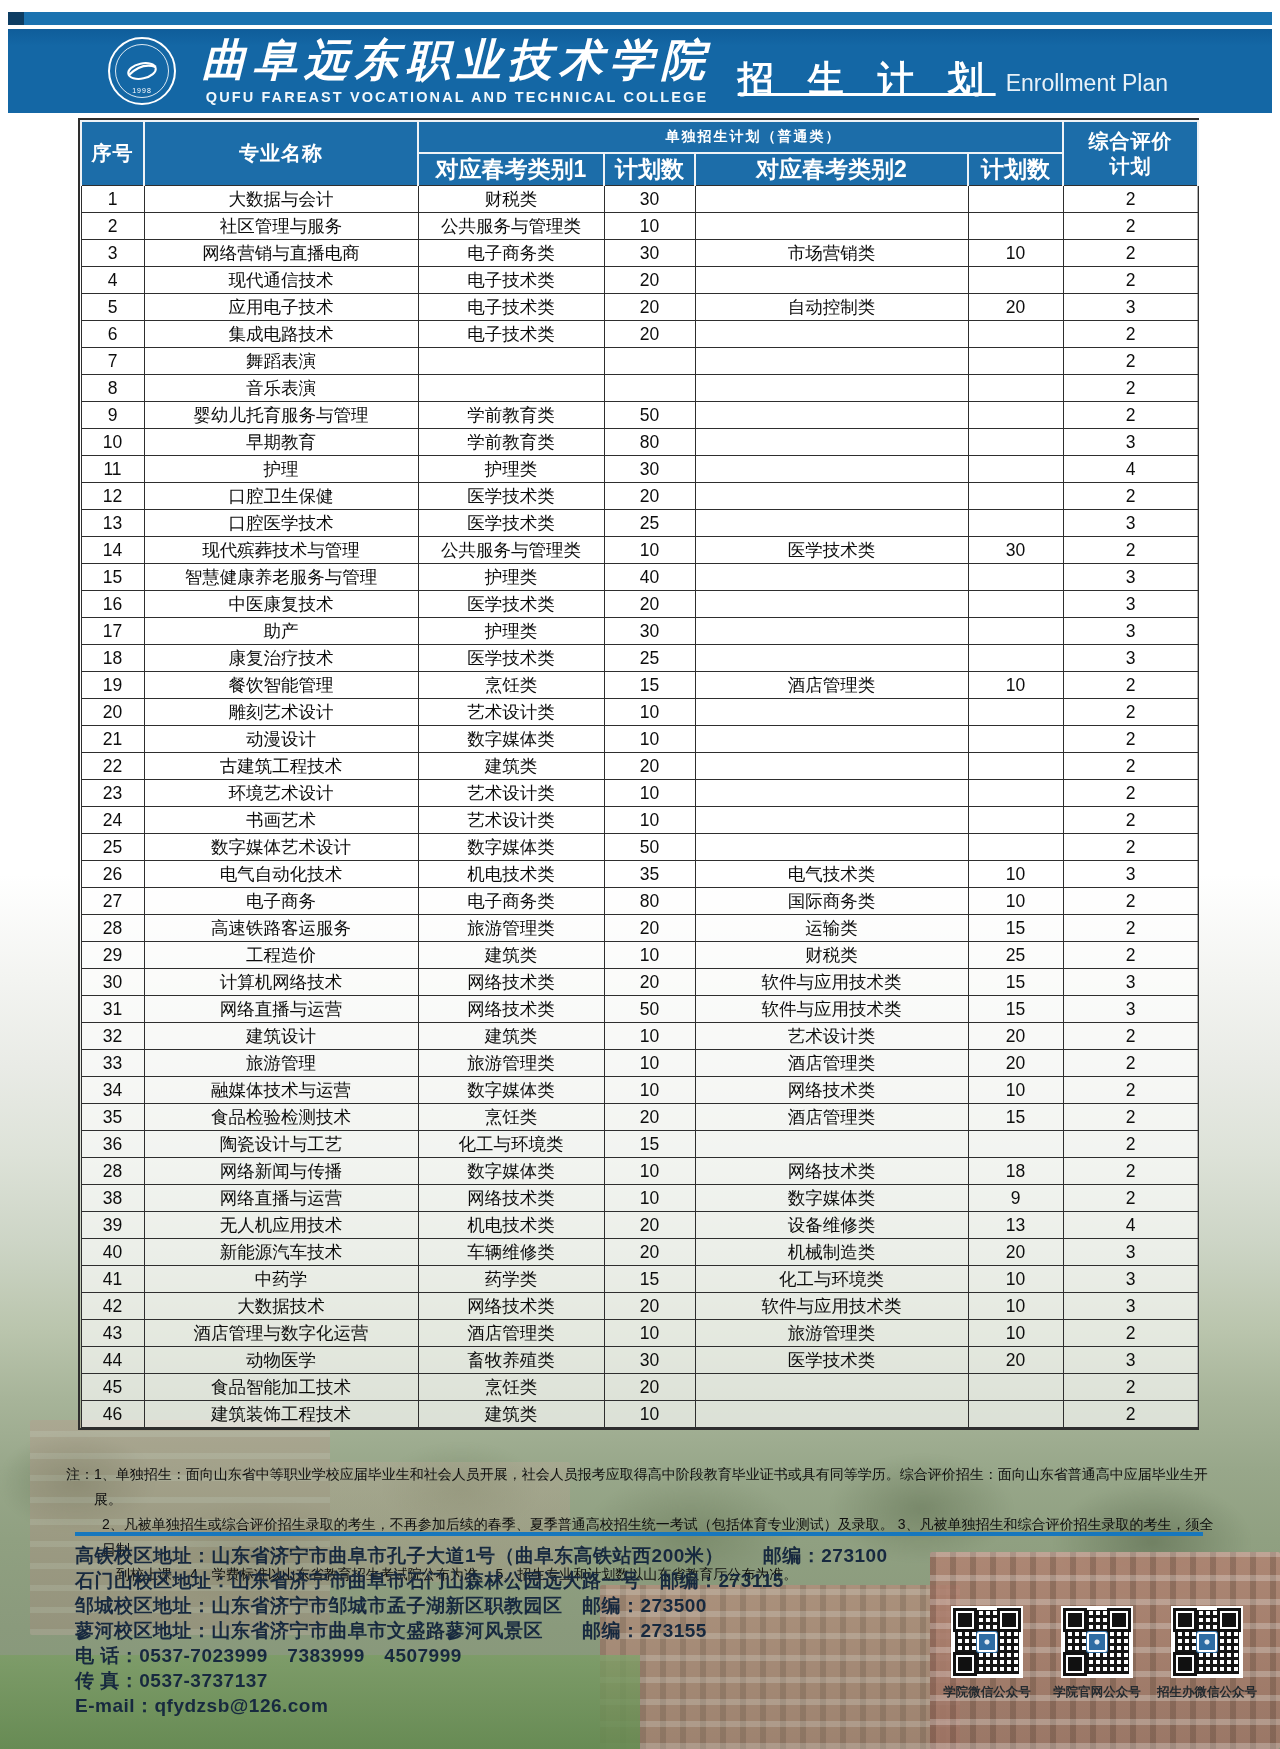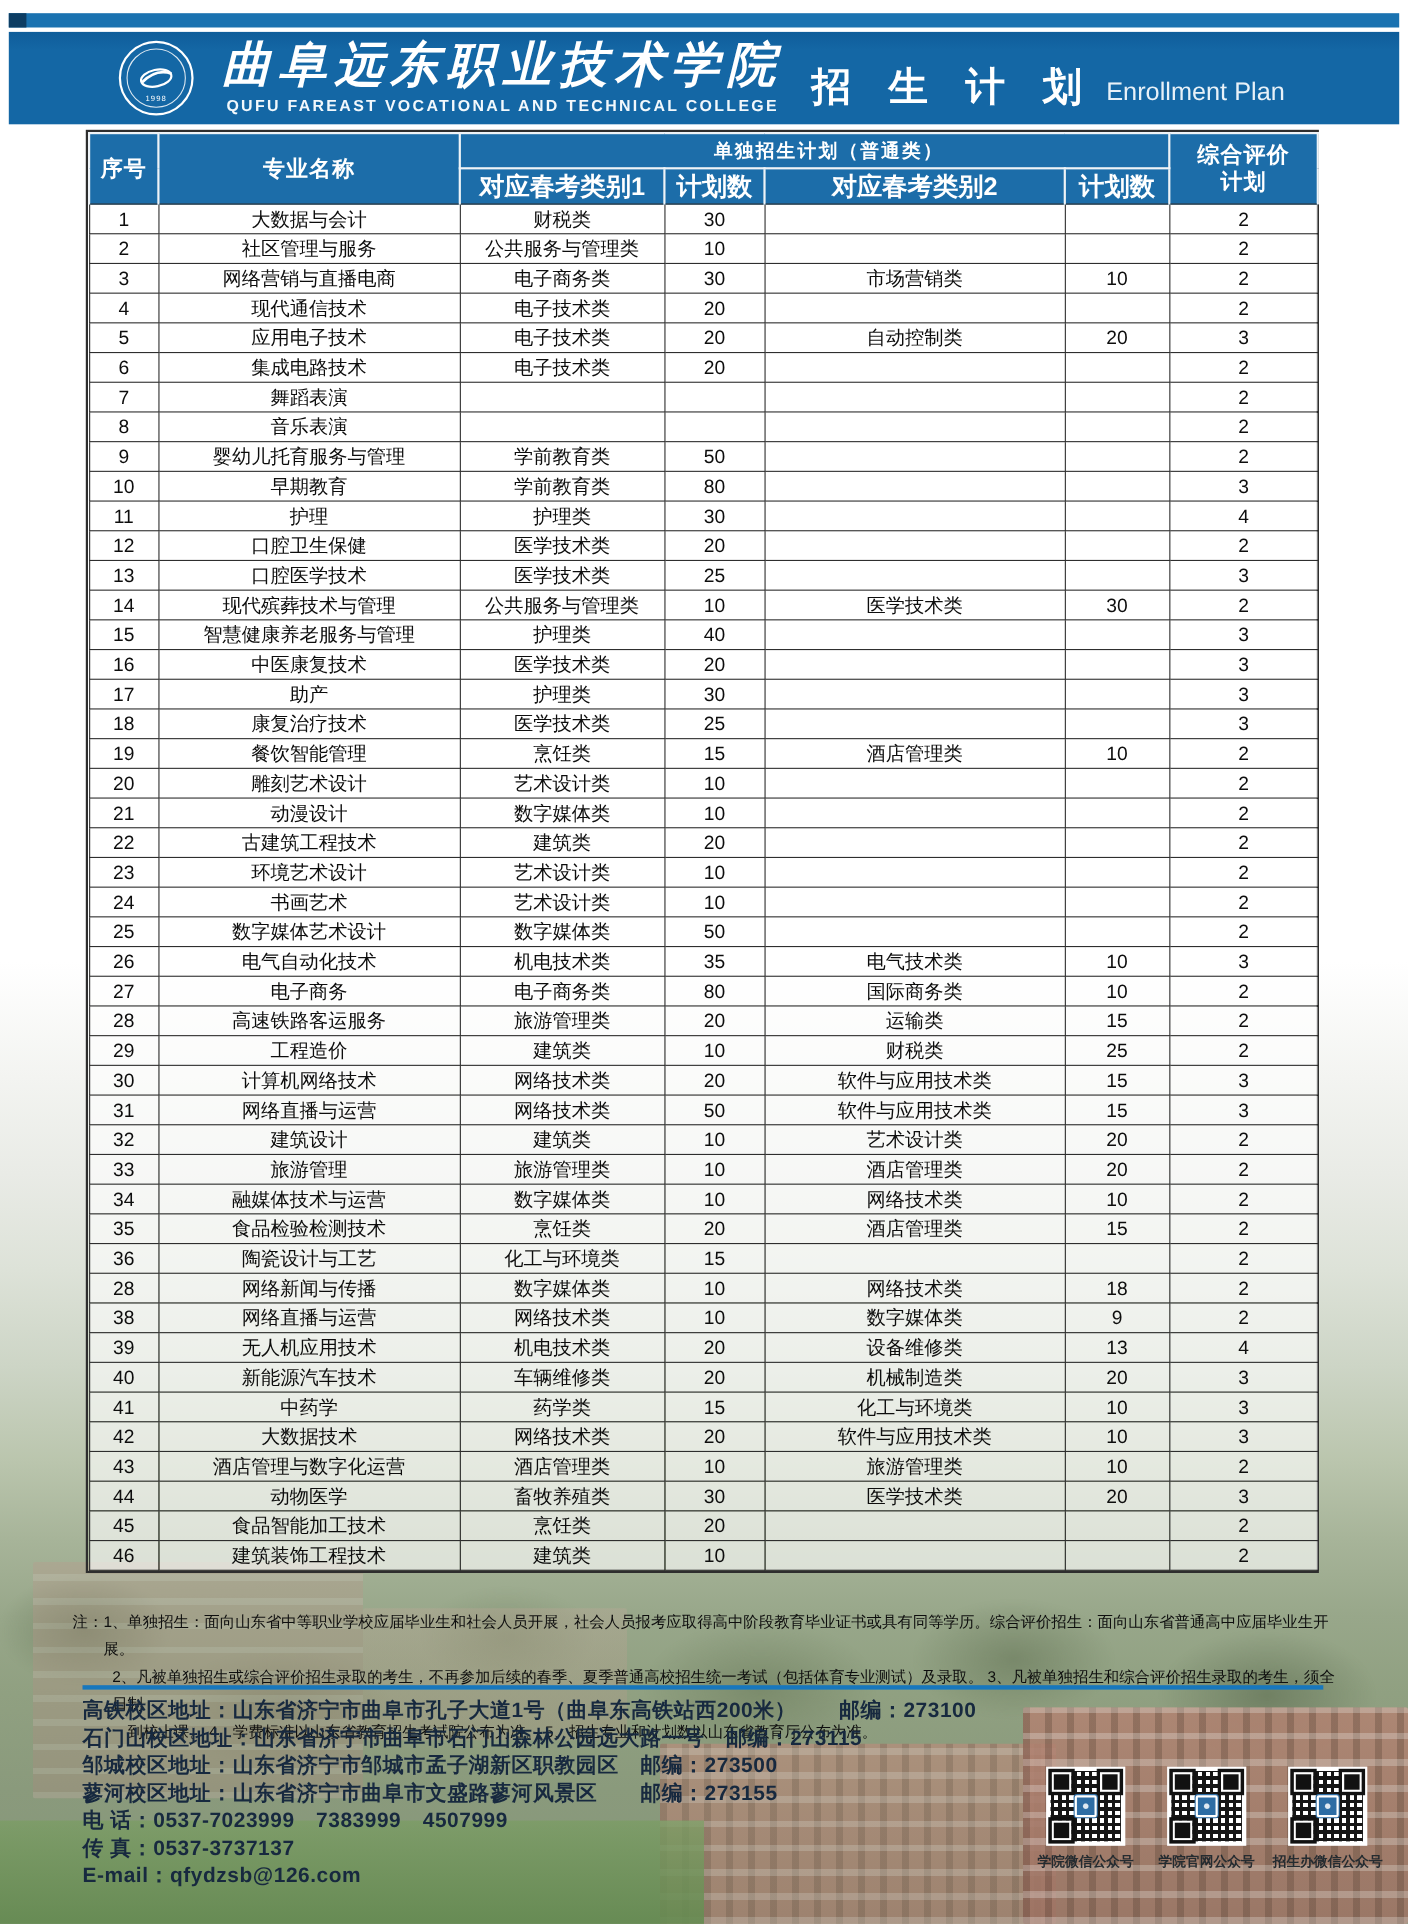--- a/index.html
+++ b/index.html
@@ -49,28 +49,28 @@
   .logo .inner-ring{position:absolute;inset:5px;border-radius:50%;border:1px solid rgba(255,255,255,.85);}
   .logo svg{width:40px;height:26px;}
   .logo .logo-year{position:absolute;bottom:9px;width:100%;text-align:center;
      font-size:7px;color:#fff;letter-spacing:1px;}
   .name-block{margin-left:26px;color:#fff;text-align:center;}
   .name-cn{font-family:"DejaVu Serif",serif;font-style:italic;font-weight:bold;
      font-size:44px;line-height:1.05;letter-spacing:7px;white-space:nowrap;}
   .name-en{font-size:14.5px;font-weight:bold;letter-spacing:2.1px;margin-top:5px;
      color:#f2f8fc;white-space:nowrap;}
   .plan-title{position:absolute;right:104px;bottom:9px;display:flex;align-items:baseline;color:#fff;}
-  .plan-cn{font-size:36px;font-weight:bold;letter-spacing:12px;white-space:nowrap;}
+  .plan-cn{font-size:36px;font-weight:bold;letter-spacing:12px;white-space:nowrap;text-decoration:underline;}
   .plan-en{font-size:23px;margin-left:10px;color:#e8f1f8;white-space:nowrap;}
   
   .table-wrap{position:absolute;left:78px;top:118px;width:1117px;border:2px solid #2e2e2e;}
   table{border-collapse:collapse;table-layout:fixed;width:100%;}
   th{background:#1c6da9;color:#fff;font-weight:bold;padding:0;vertical-align:middle;
      border:2px solid #eef3f7;}
-  .h-group{font-size:17px;height:30px;letter-spacing:2px;padding-left:26px;}
+  .h-group{font-size:14px;height:30px;letter-spacing:2px;padding-left:26px;}
   .h-sub{font-size:23px;height:27px;border-bottom:1.5px solid #2e2e2e;}
   .h-main{font-size:20px;letter-spacing:1px;border-bottom:1.5px solid #2e2e2e;}
   .h-comp{line-height:1.25;padding:0 14px;}
   td{border:1.5px solid #2e2e2e;background:rgba(255,255,255,.62);
      font-size:17.5px;color:#0d0d0d;text-align:center;height:26px;padding:0;
      white-space:nowrap;overflow:hidden;}
   
   .notes{position:absolute;left:66px;top:1462px;width:1150px;font-size:14px;
      line-height:25px;color:#0e0e0e;}
   .note-first{display:flex;}

